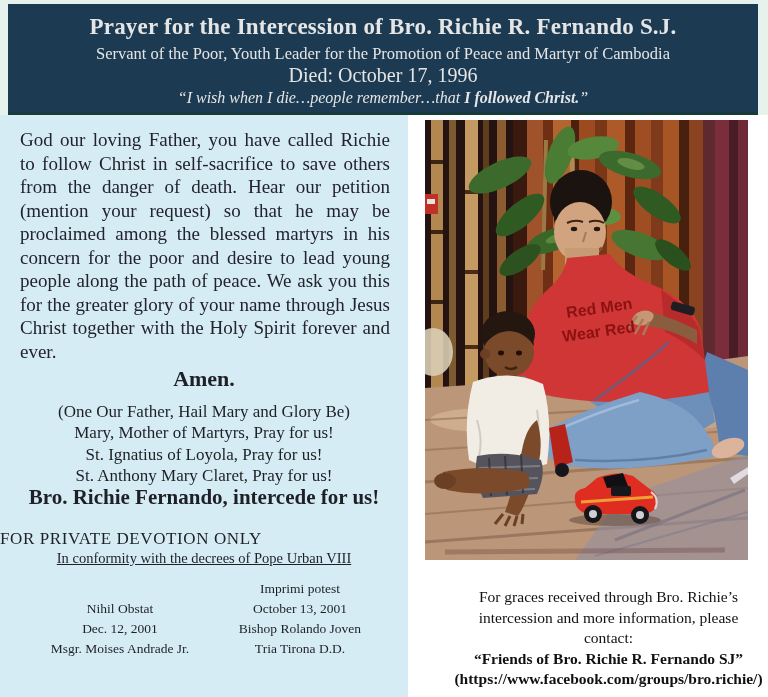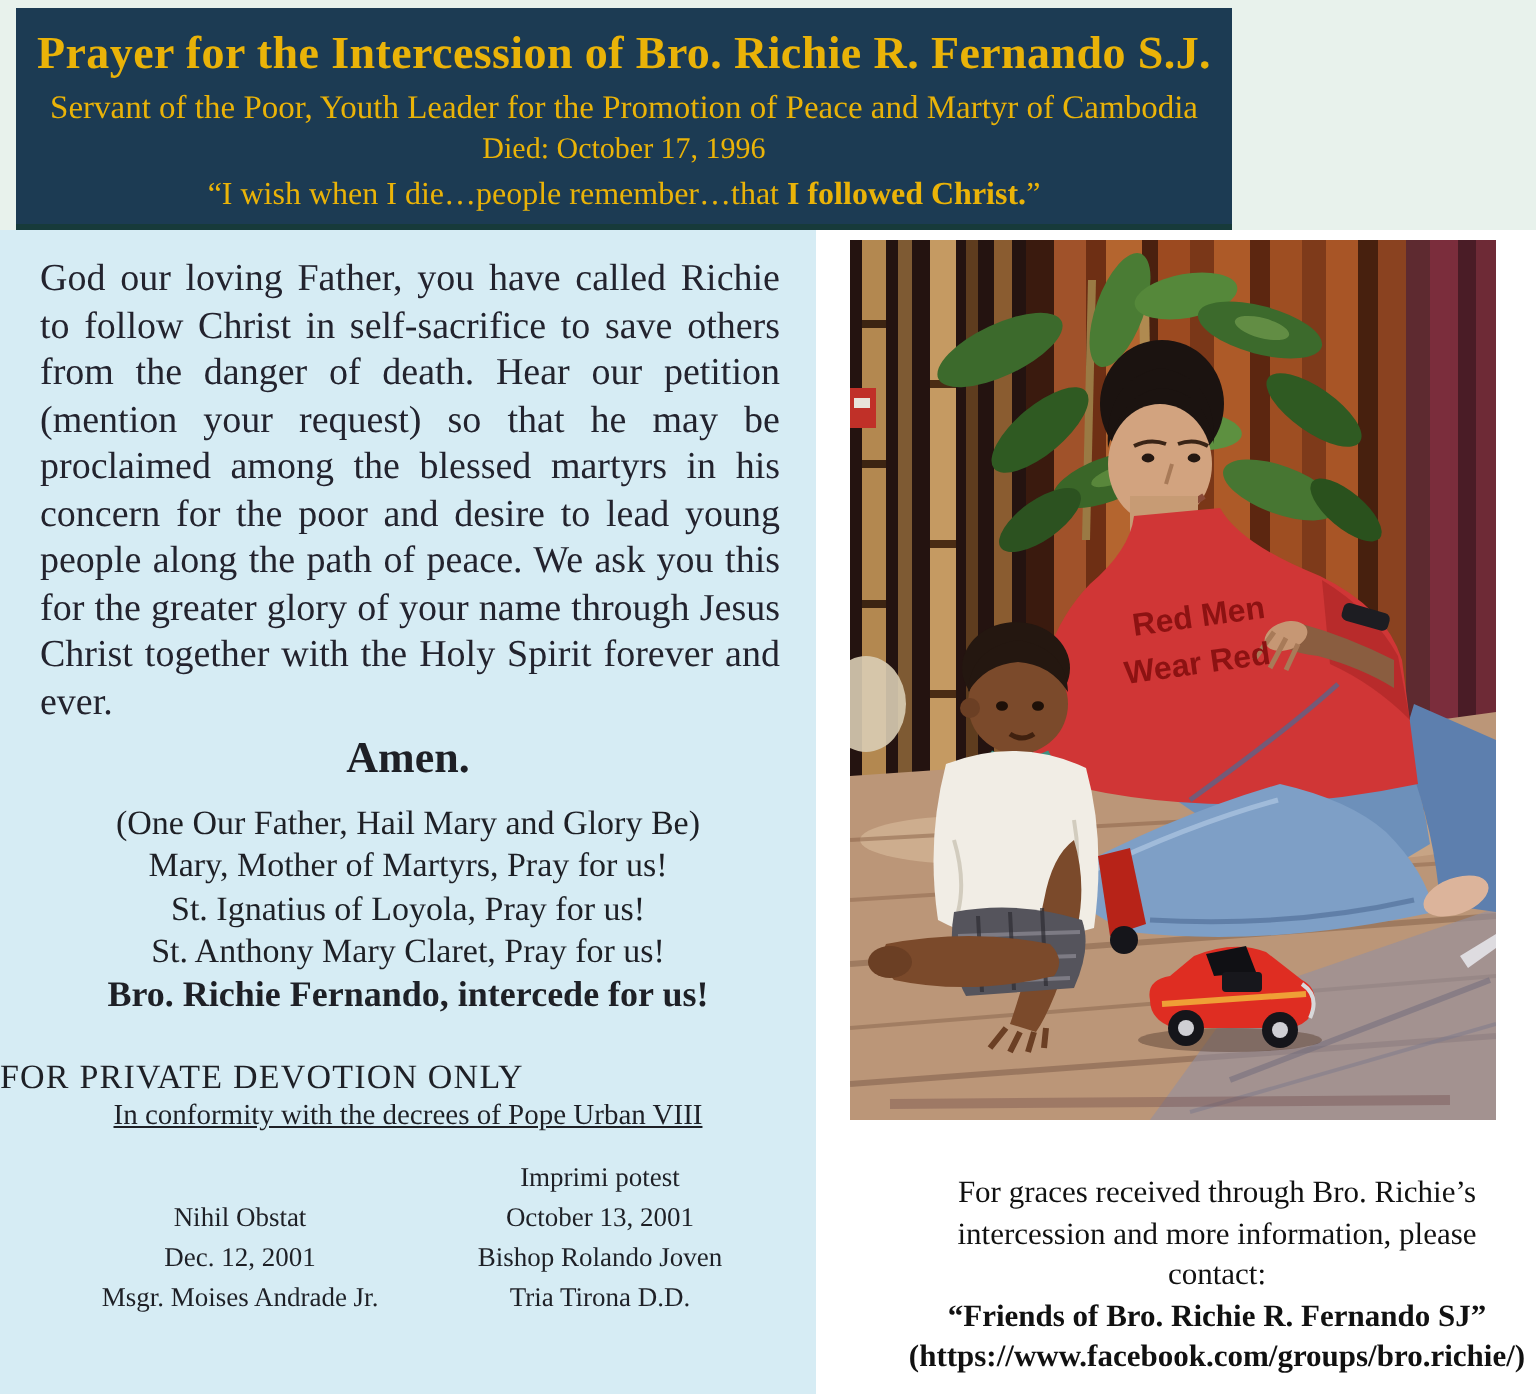--- a/index.html
+++ b/index.html
@@ -2,43 +2,43 @@
 <html><head>
 <meta charset="utf-8">
 <style>
   * { margin:0; padding:0; box-sizing:border-box; }
   html,body { width:768px; height:697px; }
   body { font-family:"Liberation Serif","DejaVu Serif",serif; background:#e8f2ec; }
   .page { position:relative; width:768px; height:697px; overflow:hidden; background:#e8f2ec; }
 
   
   .header {
-    position:absolute; left:8px; top:4px; width:608px; height:111px;
+    position:absolute; left:8px; top:4px; width:750px; height:111px;
     background:#1c3b53; border-bottom:3px solid #173a3a;
-    color:#eab308; text-align:center; padding-top:9px;
+    color:#e5e5e5; text-align:center; padding-top:9px;
   }
   .header .title   { font-size:23px; font-weight:bold; line-height:28px; letter-spacing:.2px; }
   .header .subtitle{ font-size:16.5px; line-height:22px; margin-top:2px; }
-  .header .died    { font-size:15px; line-height:19px; margin-top:1px; }
-  .header .quote   { font-size:16px; line-height:22px; margin-top:2px; }
+  .header .died    { font-size:20px; line-height:19px; margin-top:1px; }
+  .header .quote   { font-size:16px; font-style:italic; line-height:22px; margin-top:2px; }
   .header .quote b { font-weight:bold; }
 
   
   .left-panel {
     position:absolute; left:0; top:115px; width:408px; height:644px;
     background:#d6ecf4; color:#1e2026;
   }
   .prayer {
     margin:13px 18px 0 20px; font-size:19px; line-height:23.5px;
     text-align:justify; color:#23232e;
   }
   .amen { text-align:center; font-weight:bold; font-size:22px; margin-top:3px; }
   .devotions-note { text-align:center; font-size:17px; margin-top:10px; }
   .petitions { text-align:center; font-size:17px; line-height:21.5px; }
-  .petitions .bold { font-weight:bold; font-size:18px; }
+  .petitions .bold { font-weight:bold; font-size:21px; }
   .devotion-title { text-align:left; font-size:17px; letter-spacing:.6px; margin-top:21px; }
   .devotion-sub   { text-align:center; font-size:14.5px; margin-top:1px;text-decoration:underline; }
   .imprimatur { display:flex; margin:12px 18px 0 30px; font-size:13.5px; line-height:20px; text-align:center; }
   .imprimatur .col { flex:1; }
   .imprimatur .col.left { padding-top:20px; }
 
   
   .right-panel { position:absolute; left:408px; top:115px; width:360px; height:582px; background:#ffffff; }
   .photo {
     position:absolute; left:17px; top:5px; width:323px; height:440px;

